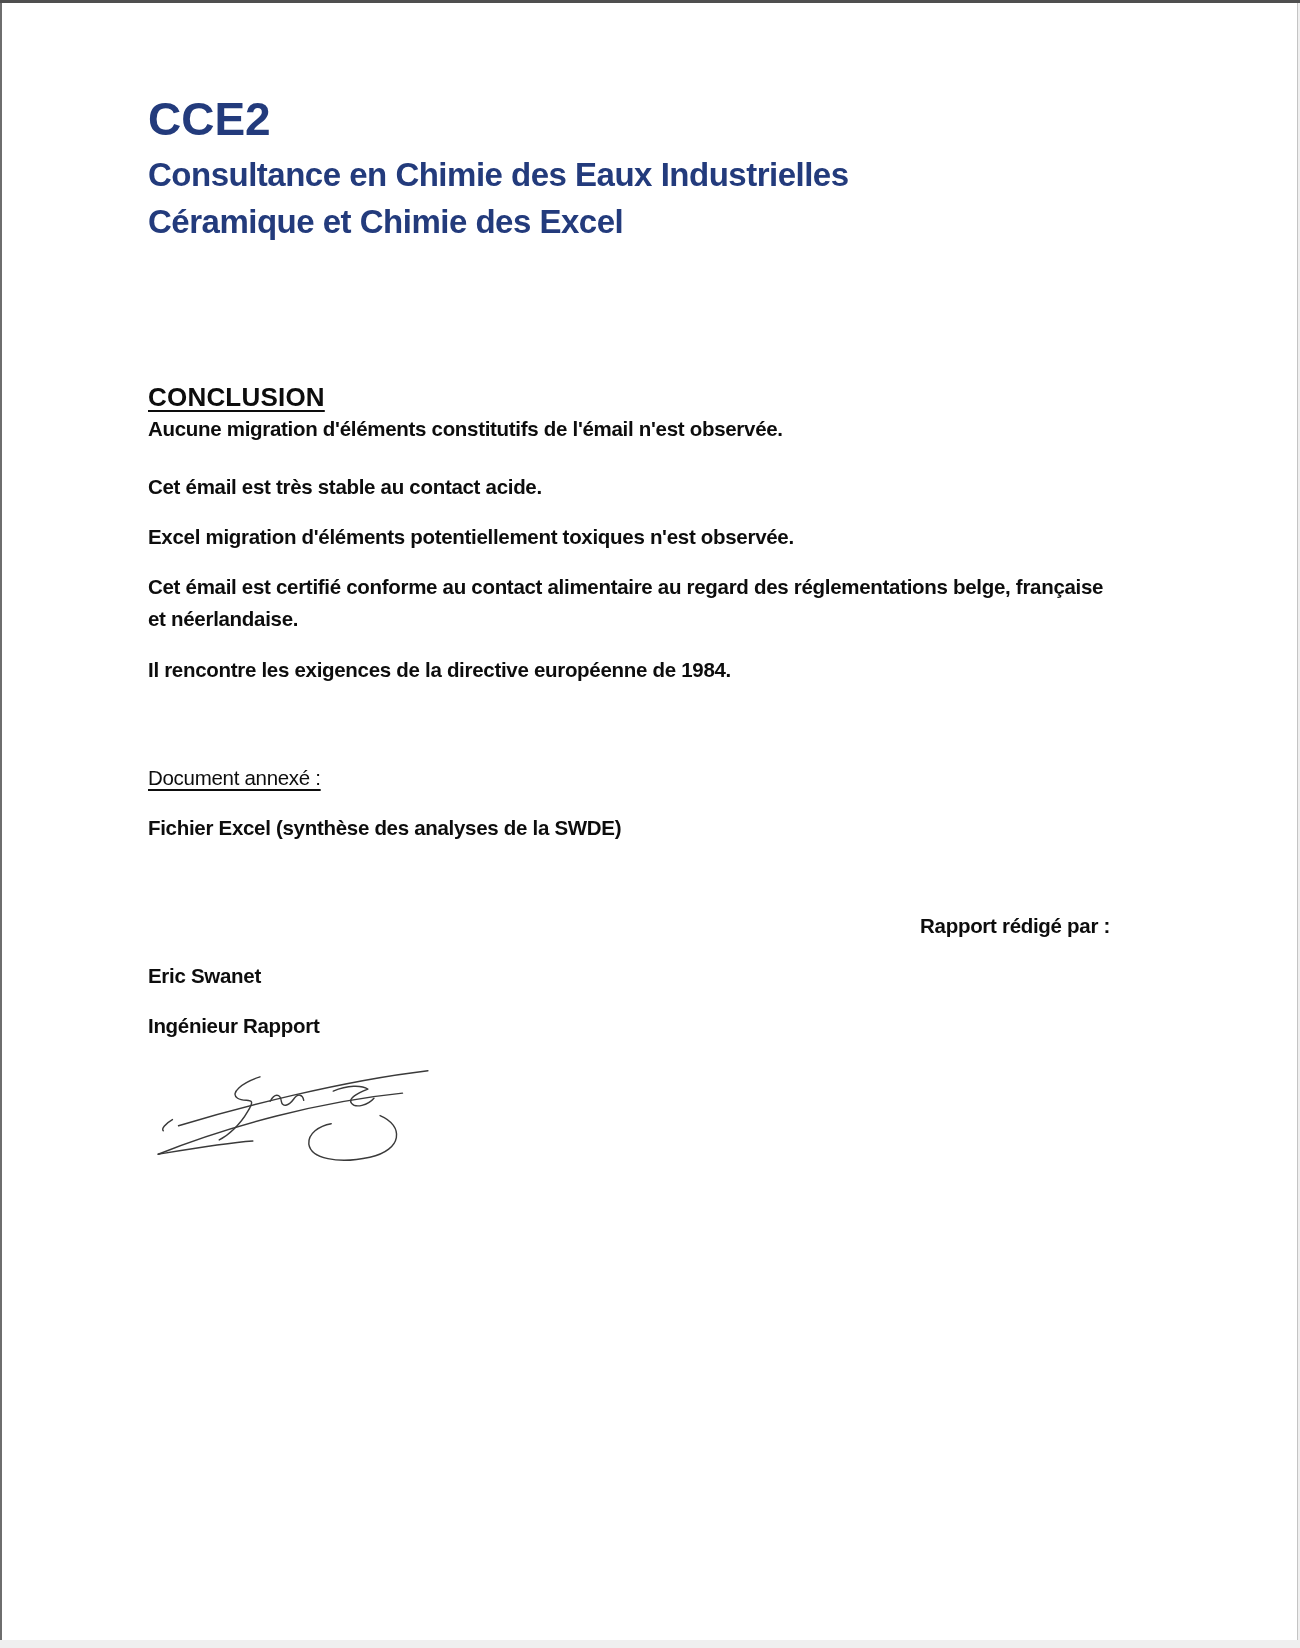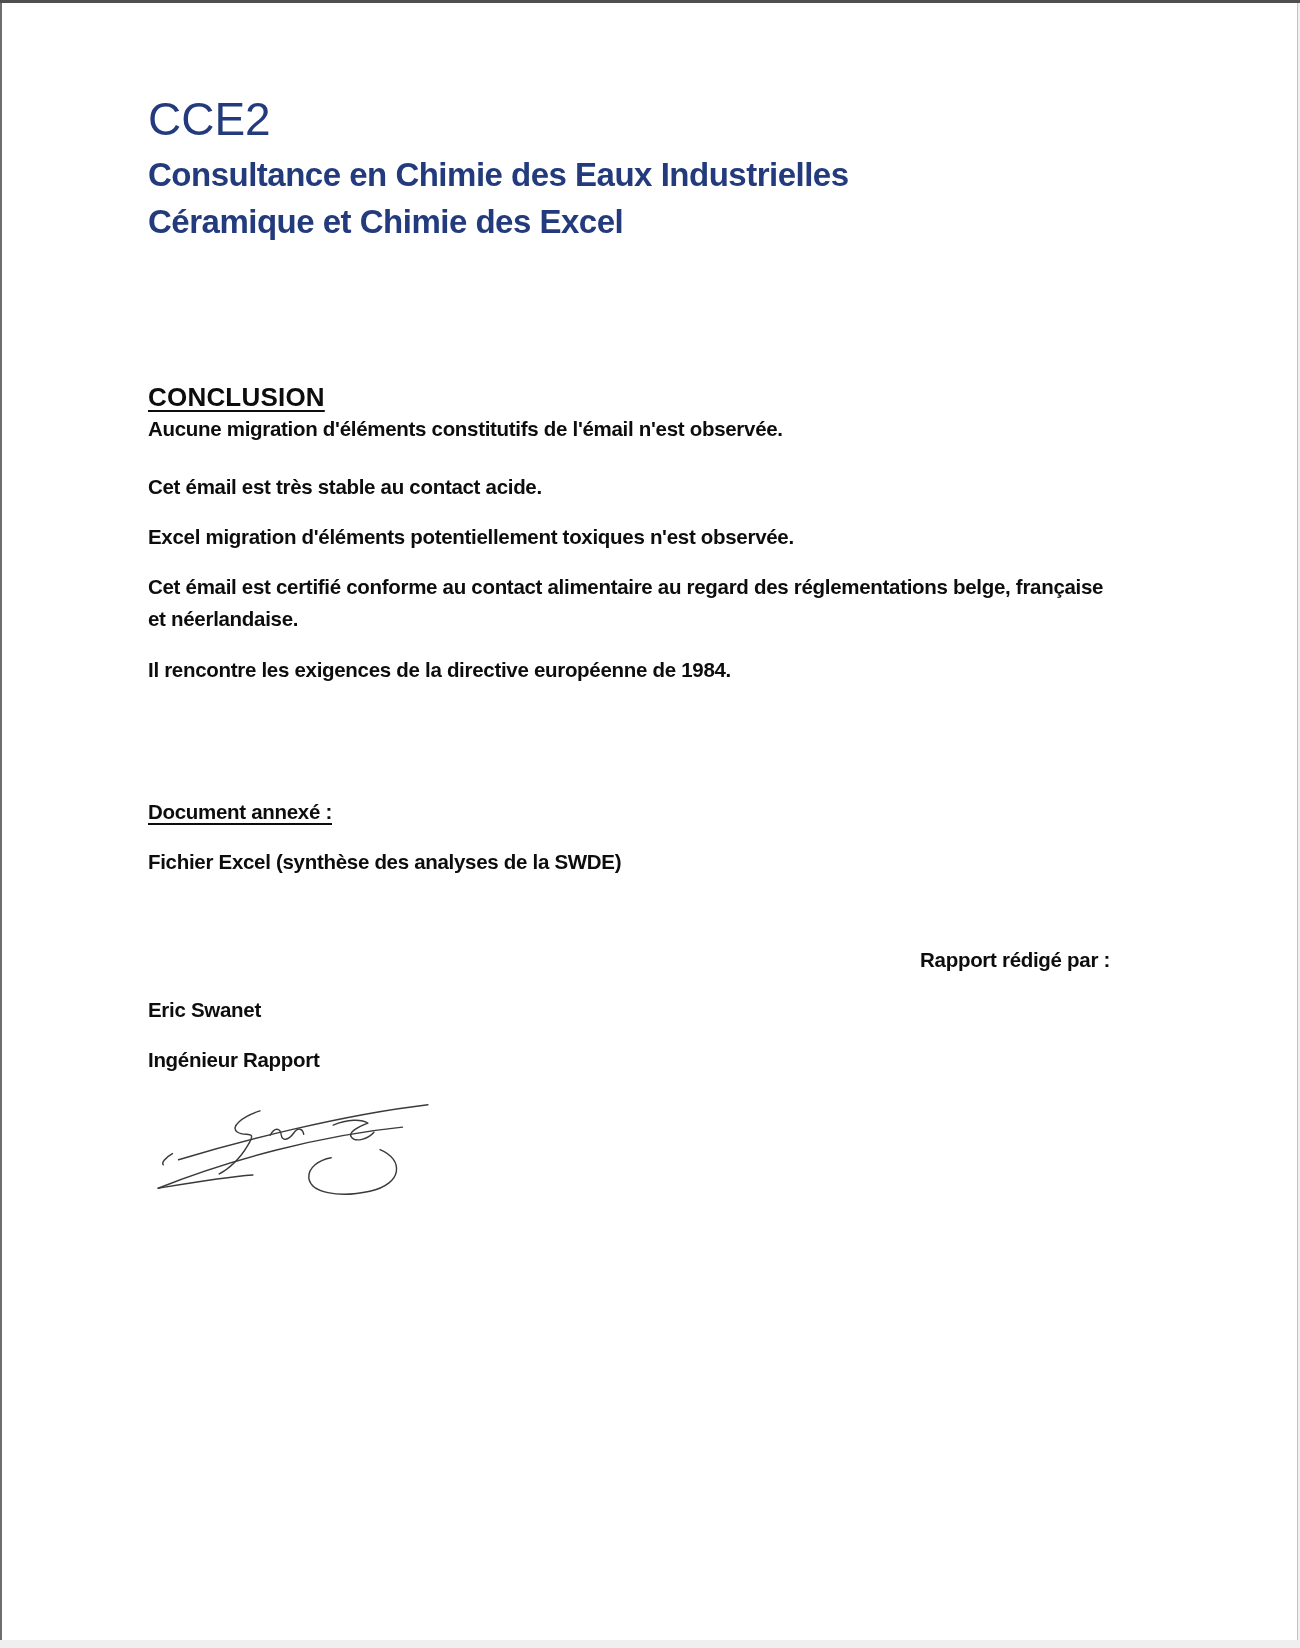--- a/index.html
+++ b/index.html
@@ -33,21 +33,21 @@
     border-right: 1px solid #c4c4c4;
     overflow: hidden;
   }
   .content {
     padding: 93px 155px 0 146px;
     color: #0d0d0d;
   }
   
   .brand-logo {
     font-size: 46px;
-    font-weight: 400;
+    font-weight: 700;
     letter-spacing: 0px;
     line-height: 1.0;
     margin: 0;
   }
   .brand-subtitle {
     font-size: 33px;
     font-weight: 700;
     letter-spacing: -0.5px;
     line-height: 1.42;
     margin: 10px 0 0 0;
@@ -64,24 +64,24 @@
   .para {
     font-size: 20.5px;
     font-weight: 600;
     letter-spacing: -0.3px;
     line-height: 1.57;
     margin: 0 0 18px 0;
     max-width: 962px;
   }
   .first-para { margin-top: 26px; }
   .annex-heading {
-    margin-top: 110px;
+    margin-top: 76px;
     margin-bottom: 18px;
     font-size: 20.5px;
-    font-weight: 700;
+    font-weight: 400;
     letter-spacing: -0.3px;
     line-height: 1.57;
     text-decoration: underline;
     text-underline-offset: 4px;
   }
   .writer-intro { margin-top: 66px; text-align: right; }
   .signature-wrap {
     margin: 18px 0 0 0;
     width: 285px;
     height: 105px;

